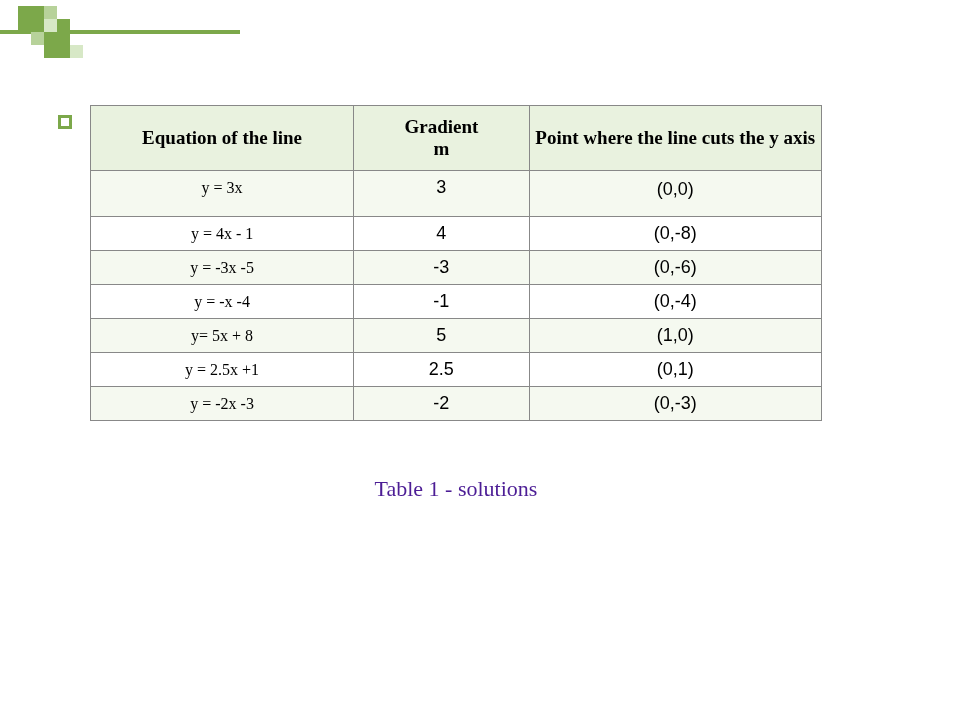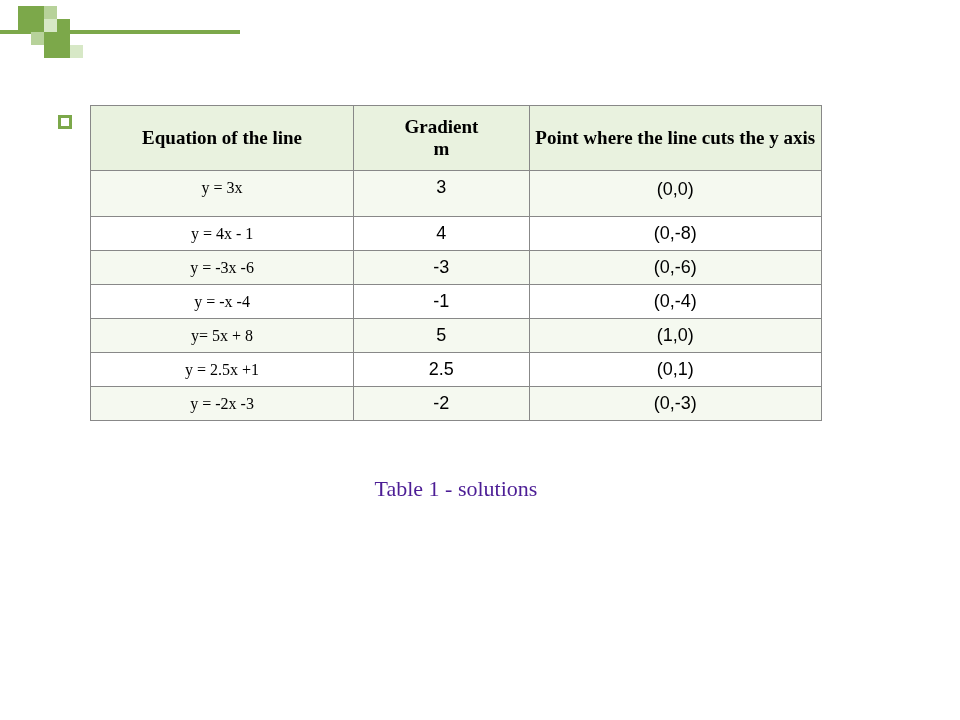--- a/index.html
+++ b/index.html
@@ -132,21 +132,21 @@
           <td class="eq" style="padding-bottom: 18px; margin-top: 38px;">y = 3x</td>
           <td class="gsans" style="padding-bottom: 18px;">3</td>
           <td class="psans" style="padding-bottom: 14px;">(0,0)</td>
         </tr>
         <tr>
           <td class="eq">y = 4x - 1</td>
           <td class="gsans">4</td>
           <td class="psans">(0,-8)</td>
         </tr>
         <tr>
-          <td class="eq">y = -3x -6</td>
+          <td class="eq">y = -3x -5</td>
           <td class="gsans">-3</td>
           <td class="psans">(0,-6)</td>
         </tr>
         <tr>
           <td class="eq">y = -x -4</td>
           <td class="gsans">-1</td>
           <td class="psans">(0,-4)</td>
         </tr>
         <tr>
           <td class="eq">y= 5x + 8</td>

